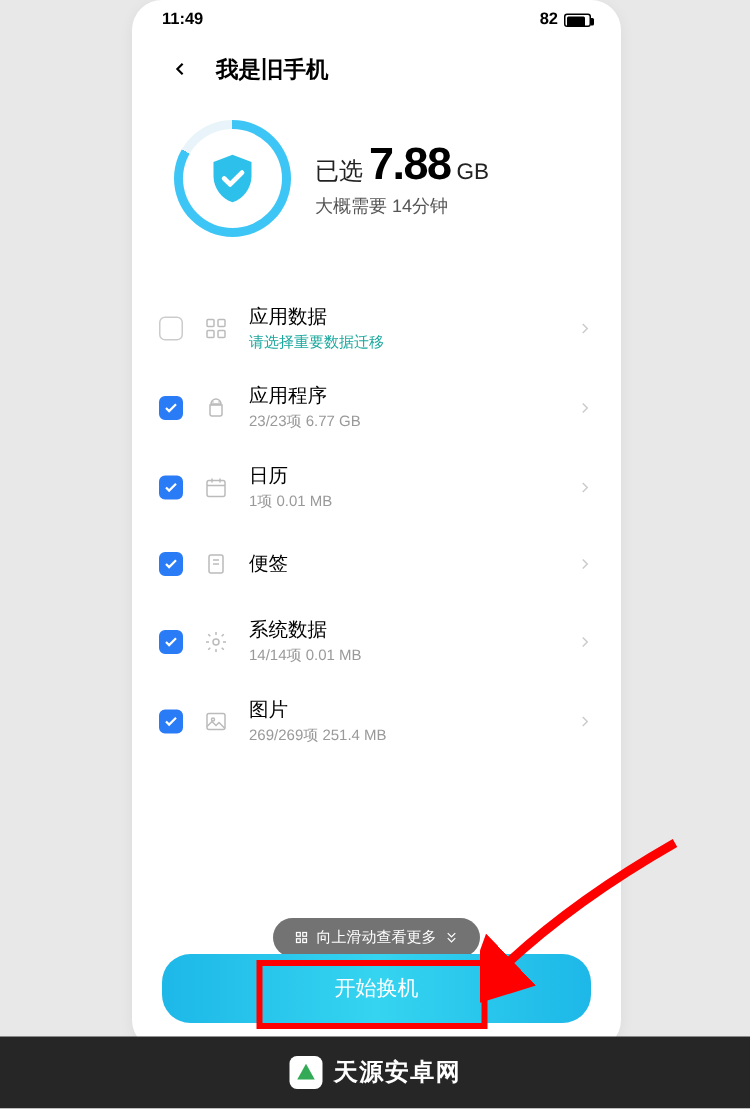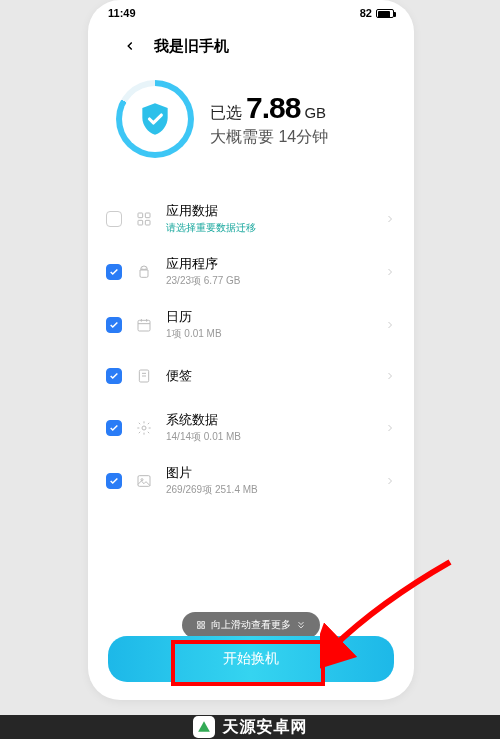--- a/index.html
+++ b/index.html
@@ -11,21 +11,21 @@
       position: relative;
       overflow: hidden;
     }
     .phone-frame {
       position: absolute;
       left: 88px;
       top: 0;
       width: 326px;
       height: 700px;
       background: #fff;
-      border-radius: 32px;
+      border-radius: 20px;
       overflow: hidden;
       box-shadow: 0 2px 10px rgba(0,0,0,0.06);
     }
     .status-bar {
       height: 26px;
       display: flex;
       justify-content: space-between;
       align-items: center;
       padding: 0 20px;
       font-size: 11px;
@@ -33,21 +33,21 @@
       color: #000;
     }
     .status-right { display: flex; align-items: center; gap: 4px; }
     .battery-icon { width: 18px; height: 9px; border: 1px solid #000; border-radius: 2px; position: relative; }
     .battery-icon::after { content: ''; position: absolute; right: -3px; top: 2px; width: 2px; height: 5px; background: #000; border-radius: 0 1px 1px 0; }
     .battery-fill { position: absolute; left: 1px; top: 1px; width: 12px; height: 7px; background: #000; border-radius: 1px; }
 
     .header {
       display: flex;
       align-items: center;
-      padding: 8px 30px 12px;
+      padding: 8px 20px 12px;
       gap: 12px;
     }
     .back-btn { width: 24px; height: 24px; display: flex; align-items: center; justify-content: center; }
     .page-title { font-size: 15px; font-weight: 600; color: #000; }
 
     .summary {
       display: flex;
       align-items: center;
       padding: 10px 20px 28px 28px;
       gap: 16px;
@@ -65,21 +65,21 @@
       width: 66px; height: 66px;
       background: #fff;
       border-radius: 50%;
     }
     .shield { position: relative; width: 40px; height: 40px; display: flex; align-items: center; justify-content: center; }
     .summary-text { display: flex; flex-direction: column; gap: 2px; }
     .size-line { display: flex; align-items: baseline; gap: 4px; }
     .size-label { font-size: 16px; color: #222; }
     .size-value { font-size: 30px; font-weight: 600; color: #000; letter-spacing: -1px; }
     .size-unit { font-size: 15px; color: #222; font-weight: 500; }
-    .est-time { font-size: 16px; color: #555; }
+    .est-time { font-size: 12px; color: #555; }
 
     .list { padding: 0 16px; margin-top: 6px; }
     .item {
       display: flex;
       align-items: center;
       padding: 10px 2px;
       gap: 12px;
       min-height: 50px;
     }
     .checkbox {
@@ -150,21 +150,21 @@
       top: 552px;
       pointer-events: none;
       z-index: 10;
     }
 
     .footer-banner {
       position: absolute;
       bottom: 0;
       left: 0;
       width: 500px;
-      height: 24px;
+      height: 48px;
       background: #262626;
       color: #fff;
       display: flex;
       align-items: center;
       justify-content: center;
       gap: 8px;
       font-size: 16px;
       font-weight: 600;
       letter-spacing: 1px;
       margin-top: 13px;

